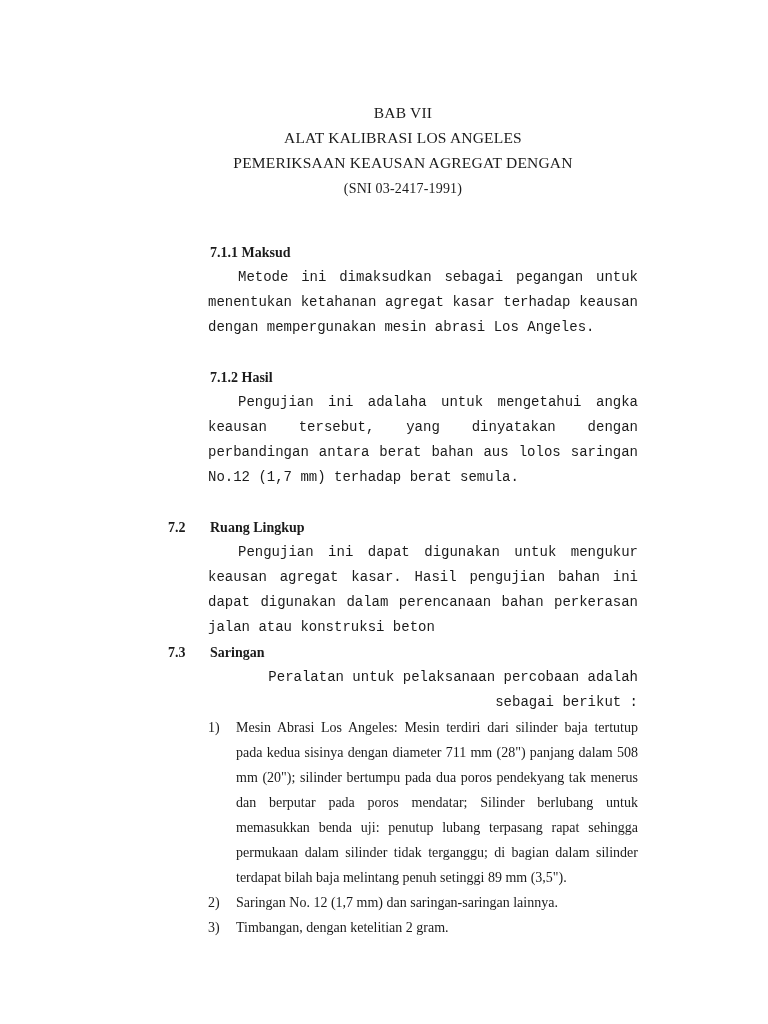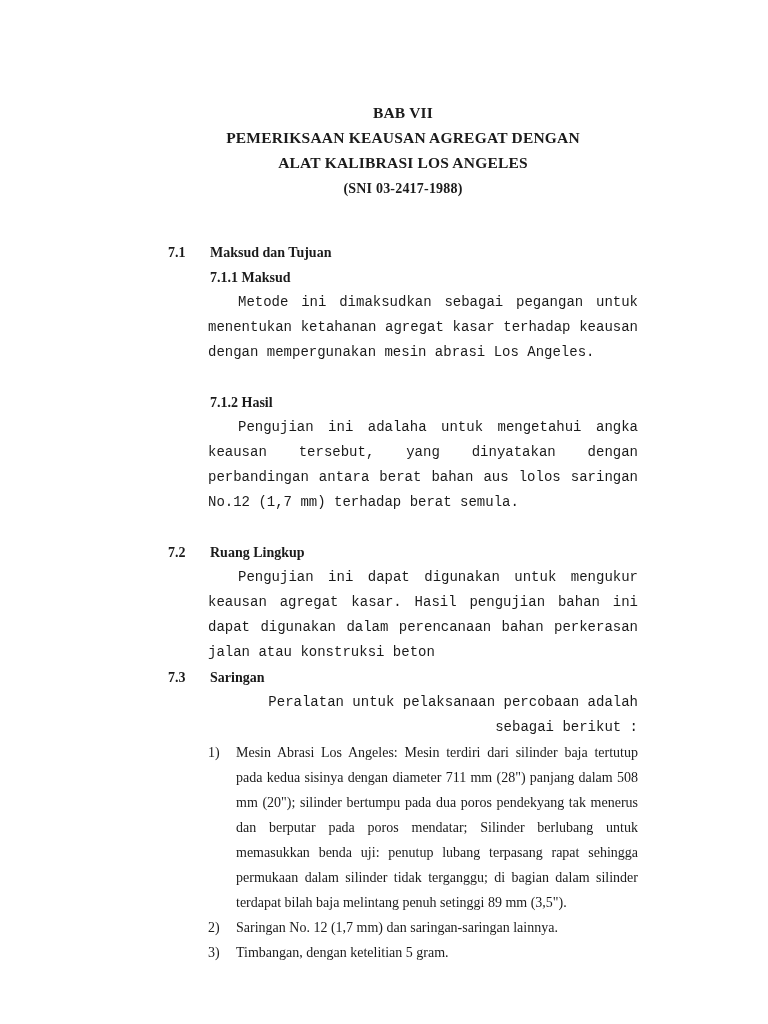--- a/index.html
+++ b/index.html
@@ -27,21 +27,21 @@
 
   
   .title-block {
     position: absolute;
     left: 168px;
     top: 100px;
     width: 470px;
     text-align: center;
   }
   .title-line {
-    font-weight: bold;
+    font-weight: normal;
     font-size: 15.5px;
     line-height: 25px;
     letter-spacing: 0.2px;
     white-space: nowrap;
     text-align: center;
   }
   .title-line.sni {
     font-size: 14px;
     margin-top: 1px;
   }
@@ -113,31 +113,27 @@
     text-align: left;
   }
 </style>
 </head>
 <body>
 
 <div class="page">
 
   <div class="title-block">
     <div class="title-line">BAB VII</div>
+    <div class="title-line">ALAT KALIBRASI LOS ANGELES</div>
     <div class="title-line">PEMERIKSAAN KEAUSAN AGREGAT DENGAN</div>
-    <div class="title-line">ALAT KALIBRASI LOS ANGELES</div>
-    <div class="title-line sni">(SNI 03-2417-1988)</div>
+    <div class="title-line sni">(SNI 03-2417-1991)</div>
   </div>
 
   <div class="body-col">
 
-    <div class="section-head">
-      <span class="sec-num">7.1</span>
-      <span>Maksud dan Tujuan</span>
-    </div>
 
     <div class="sub-head">7.1.1 Maksud</div>
     <div class="para">Metode ini dimaksudkan sebagai pegangan untuk menentukan ketahanan agregat kasar terhadap keausan dengan mempergunakan mesin abrasi Los Angeles.</div>
 
     <div class="spacer-line"></div>
 
     <div class="sub-head">7.1.2 Hasil</div>
     <div class="para">Pengujian ini adalaha untuk mengetahui angka keausan tersebut, yang dinyatakan dengan perbandingan antara berat bahan aus lolos saringan No.12 (1,7 mm) terhadap berat semula.</div>
 
     <div class="spacer-line"></div>
@@ -158,18 +154,18 @@
       <div class="num-item">
         <span class="marker">1)</span>
         <span>Mesin Abrasi Los Angeles: Mesin terdiri dari silinder baja tertutup pada kedua sisinya dengan diameter 711  mm (28") panjang dalam 508 mm (20"); silinder bertumpu pada dua poros pendekyang tak menerus dan berputar pada poros mendatar; Silinder berlubang untuk memasukkan benda uji: penutup lubang terpasang rapat sehingga permukaan dalam silinder tidak terganggu; di bagian dalam silinder terdapat bilah baja melintang penuh setinggi 89 mm (3,5").</span>
       </div>
       <div class="num-item">
         <span class="marker">2)</span>
         <span>Saringan No. 12 (1,7 mm) dan saringan-saringan lainnya.</span>
       </div>
       <div class="num-item">
         <span class="marker">3)</span>
-        <span>Timbangan, dengan ketelitian 5 gram.</span>
+        <span>Timbangan, dengan ketelitian 2 gram.</span>
       </div>
     </div>
 
   </div>
 </div>
 
 </body></html>

